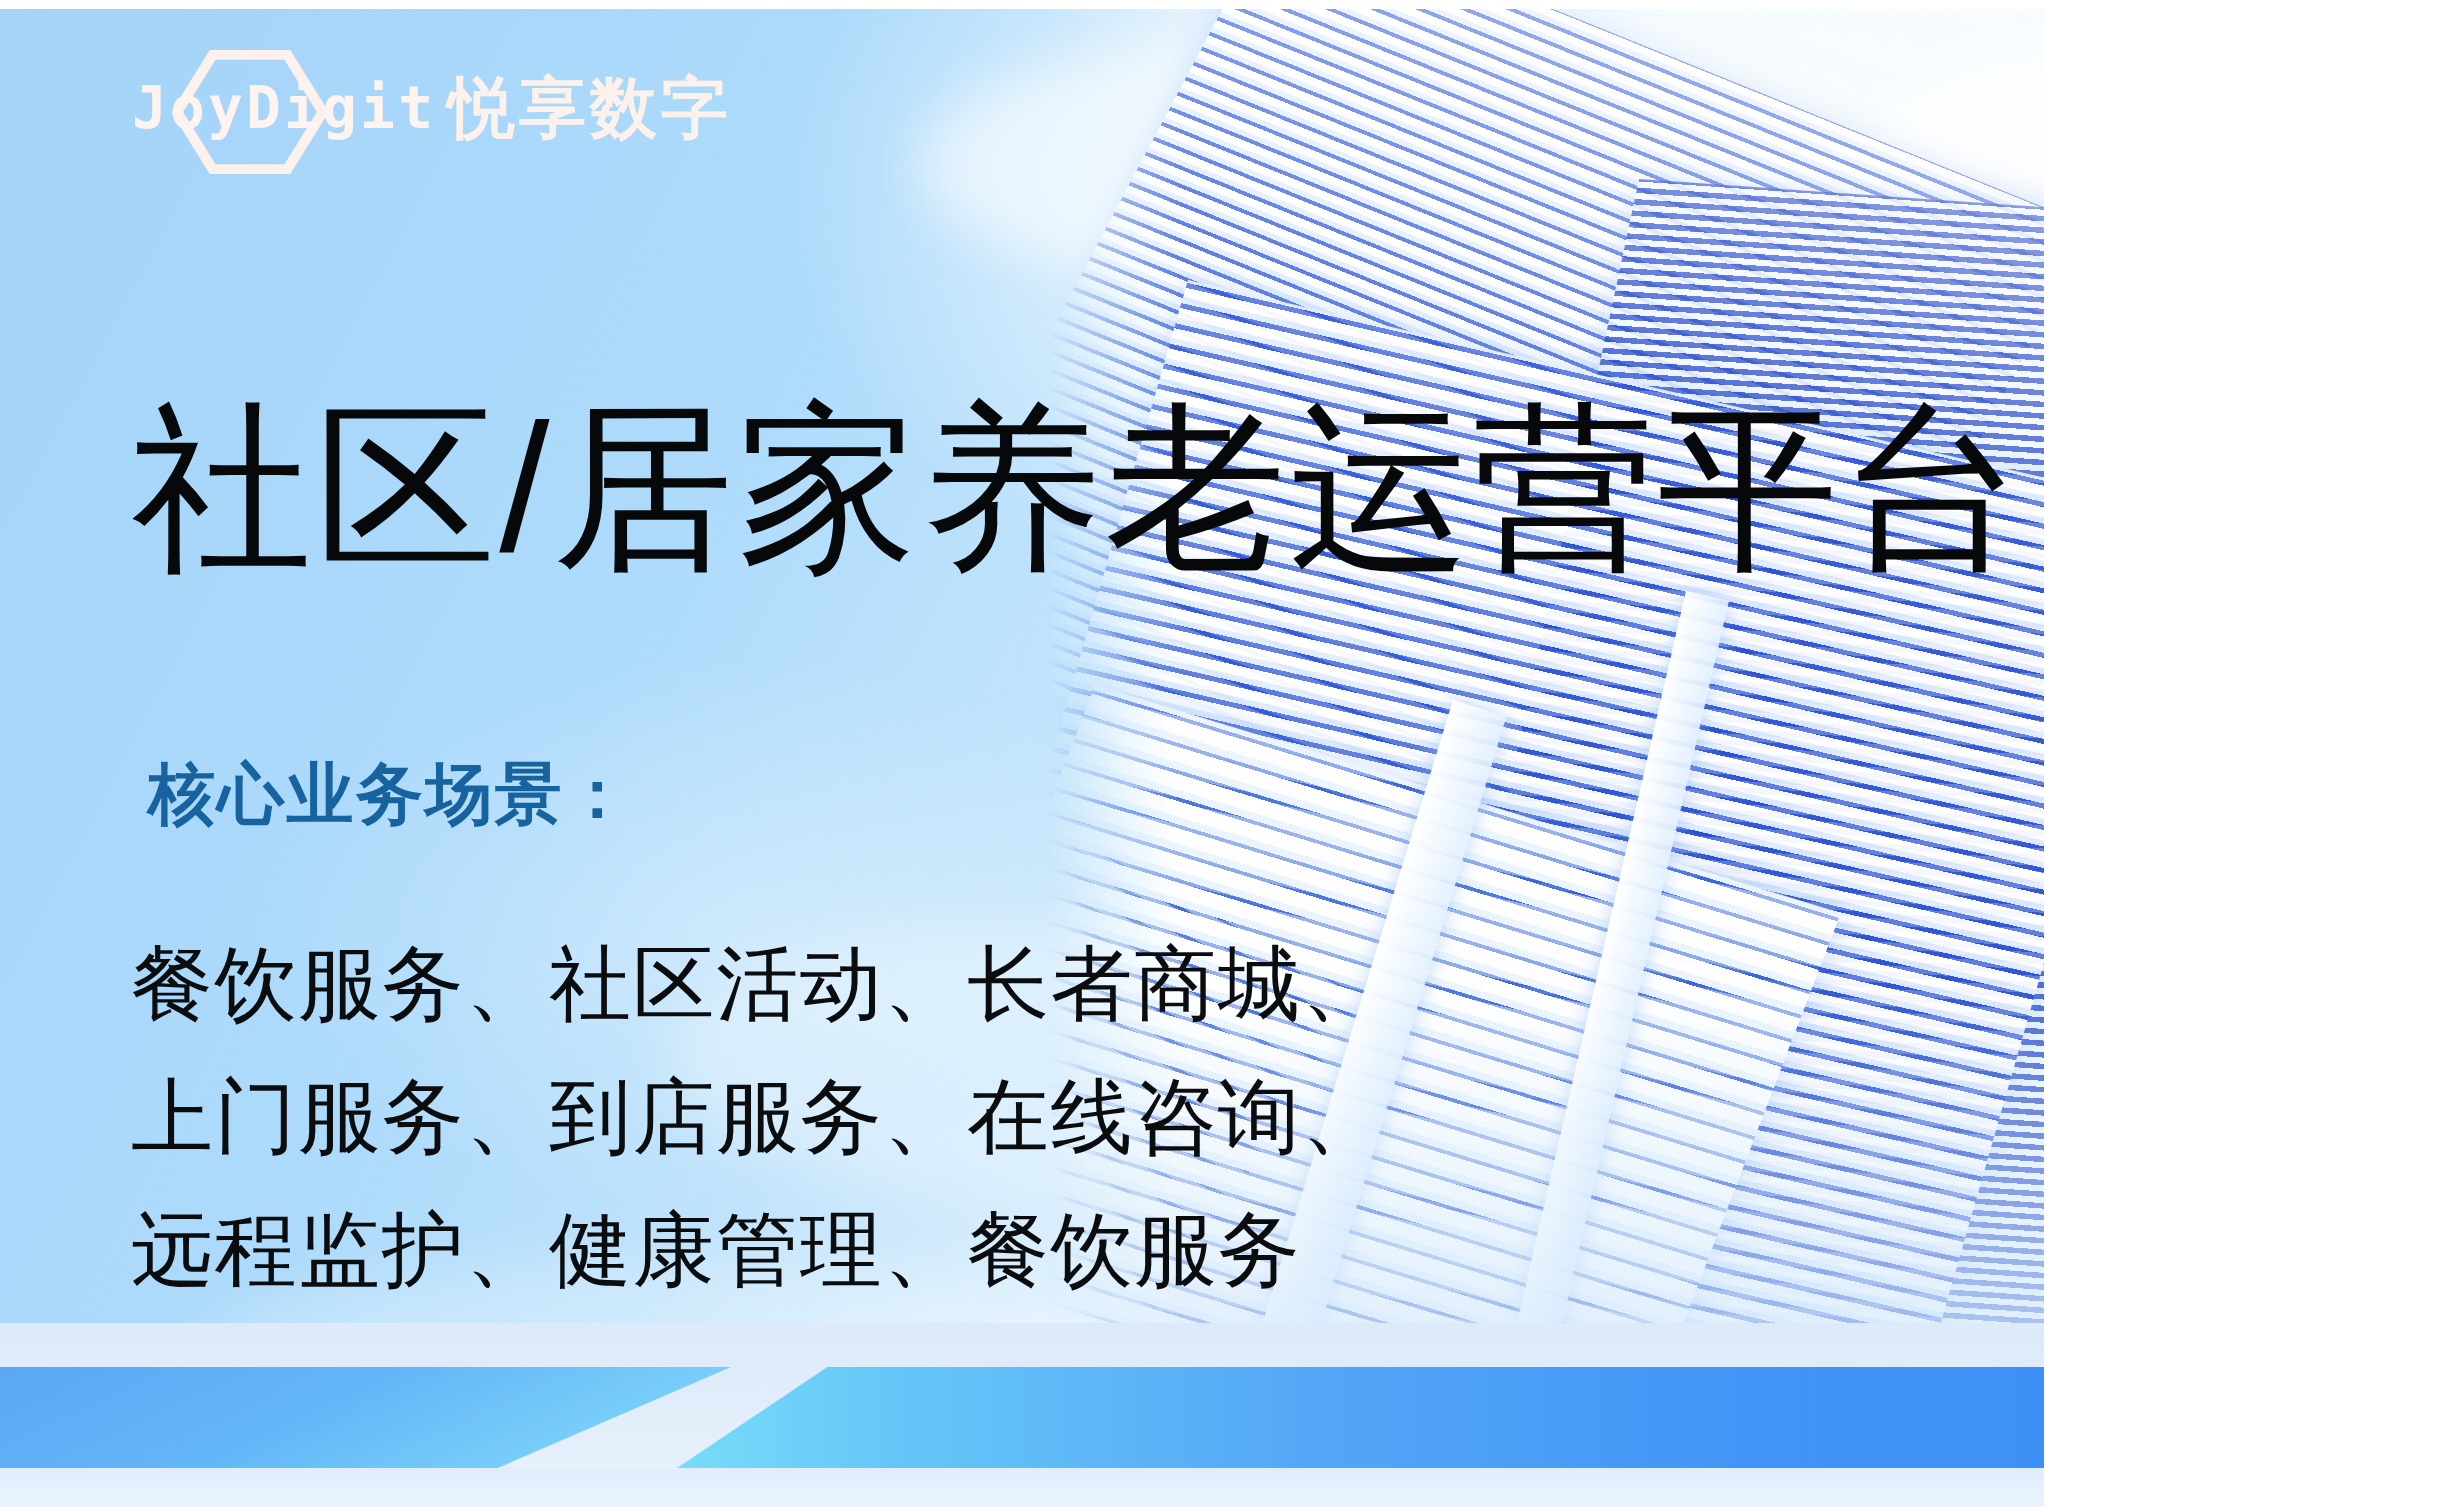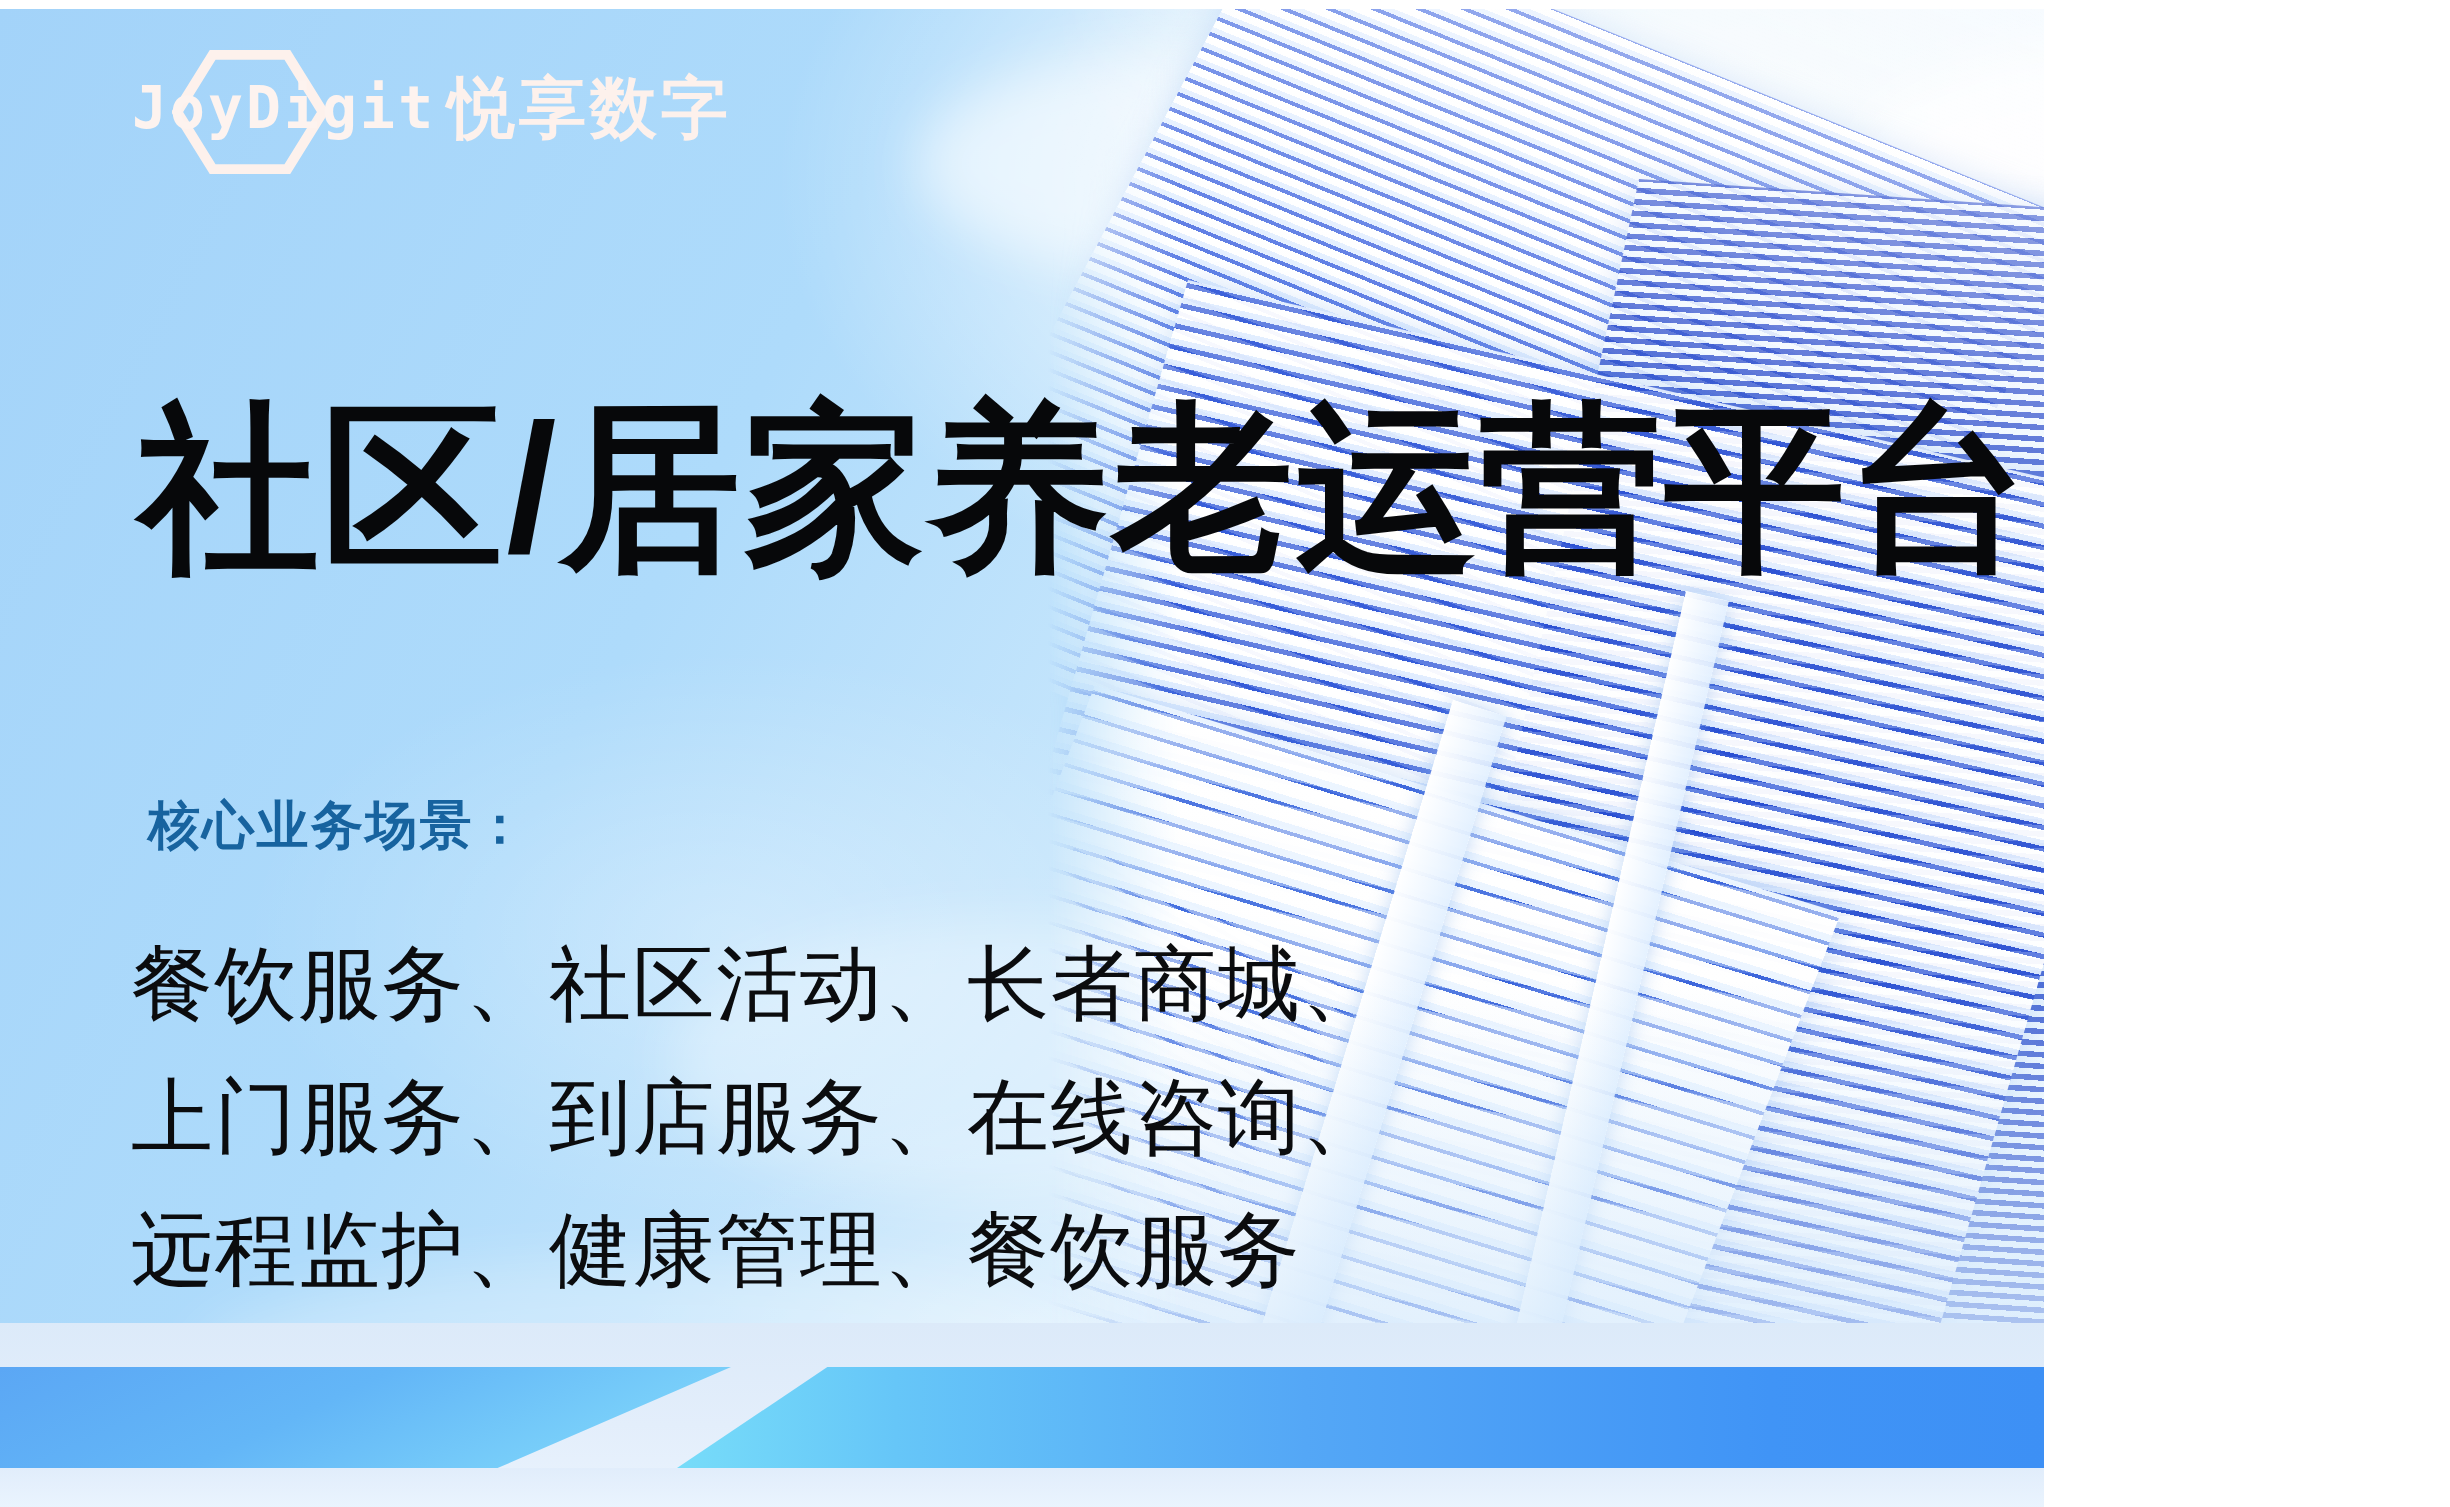--- a/index.html
+++ b/index.html
@@ -214,36 +214,36 @@
     font-weight: bold;
     color: #fdf1ec;
     letter-spacing: 3.9px;
     line-height: 1;
     white-space: nowrap;
   }
 
   
   .title {
     position: absolute;
-    left: 138px; top: 272px;
+    left: 131px; top: 272px;
     z-index: 30;
     font-size: 181px;
-    font-weight: bold;
+    font-weight: normal;
     color: #07080a;
     letter-spacing: 3.1px;
     line-height: 1.05;
     white-space: nowrap;
   }
 
   
   .section-heading {
     position: absolute;
-    left: 148px; top: 772px;
+    left: 148px; top: 733px;
     z-index: 30;
-    font-size: 52px;
+    font-size: 67px;
     font-weight: bold;
     color: #17639f;
     letter-spacing: 2.3px;
     line-height: 1;
     white-space: nowrap;
     margin-top: 27px;
   }
   .scenes {
     position: absolute;
     left: 131px; top: 918px;

